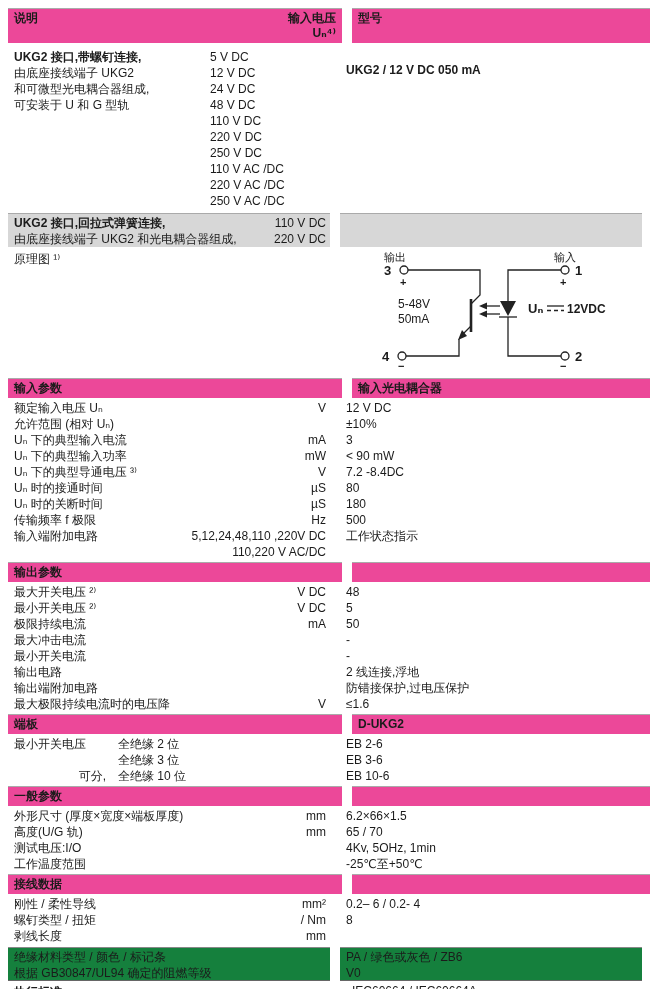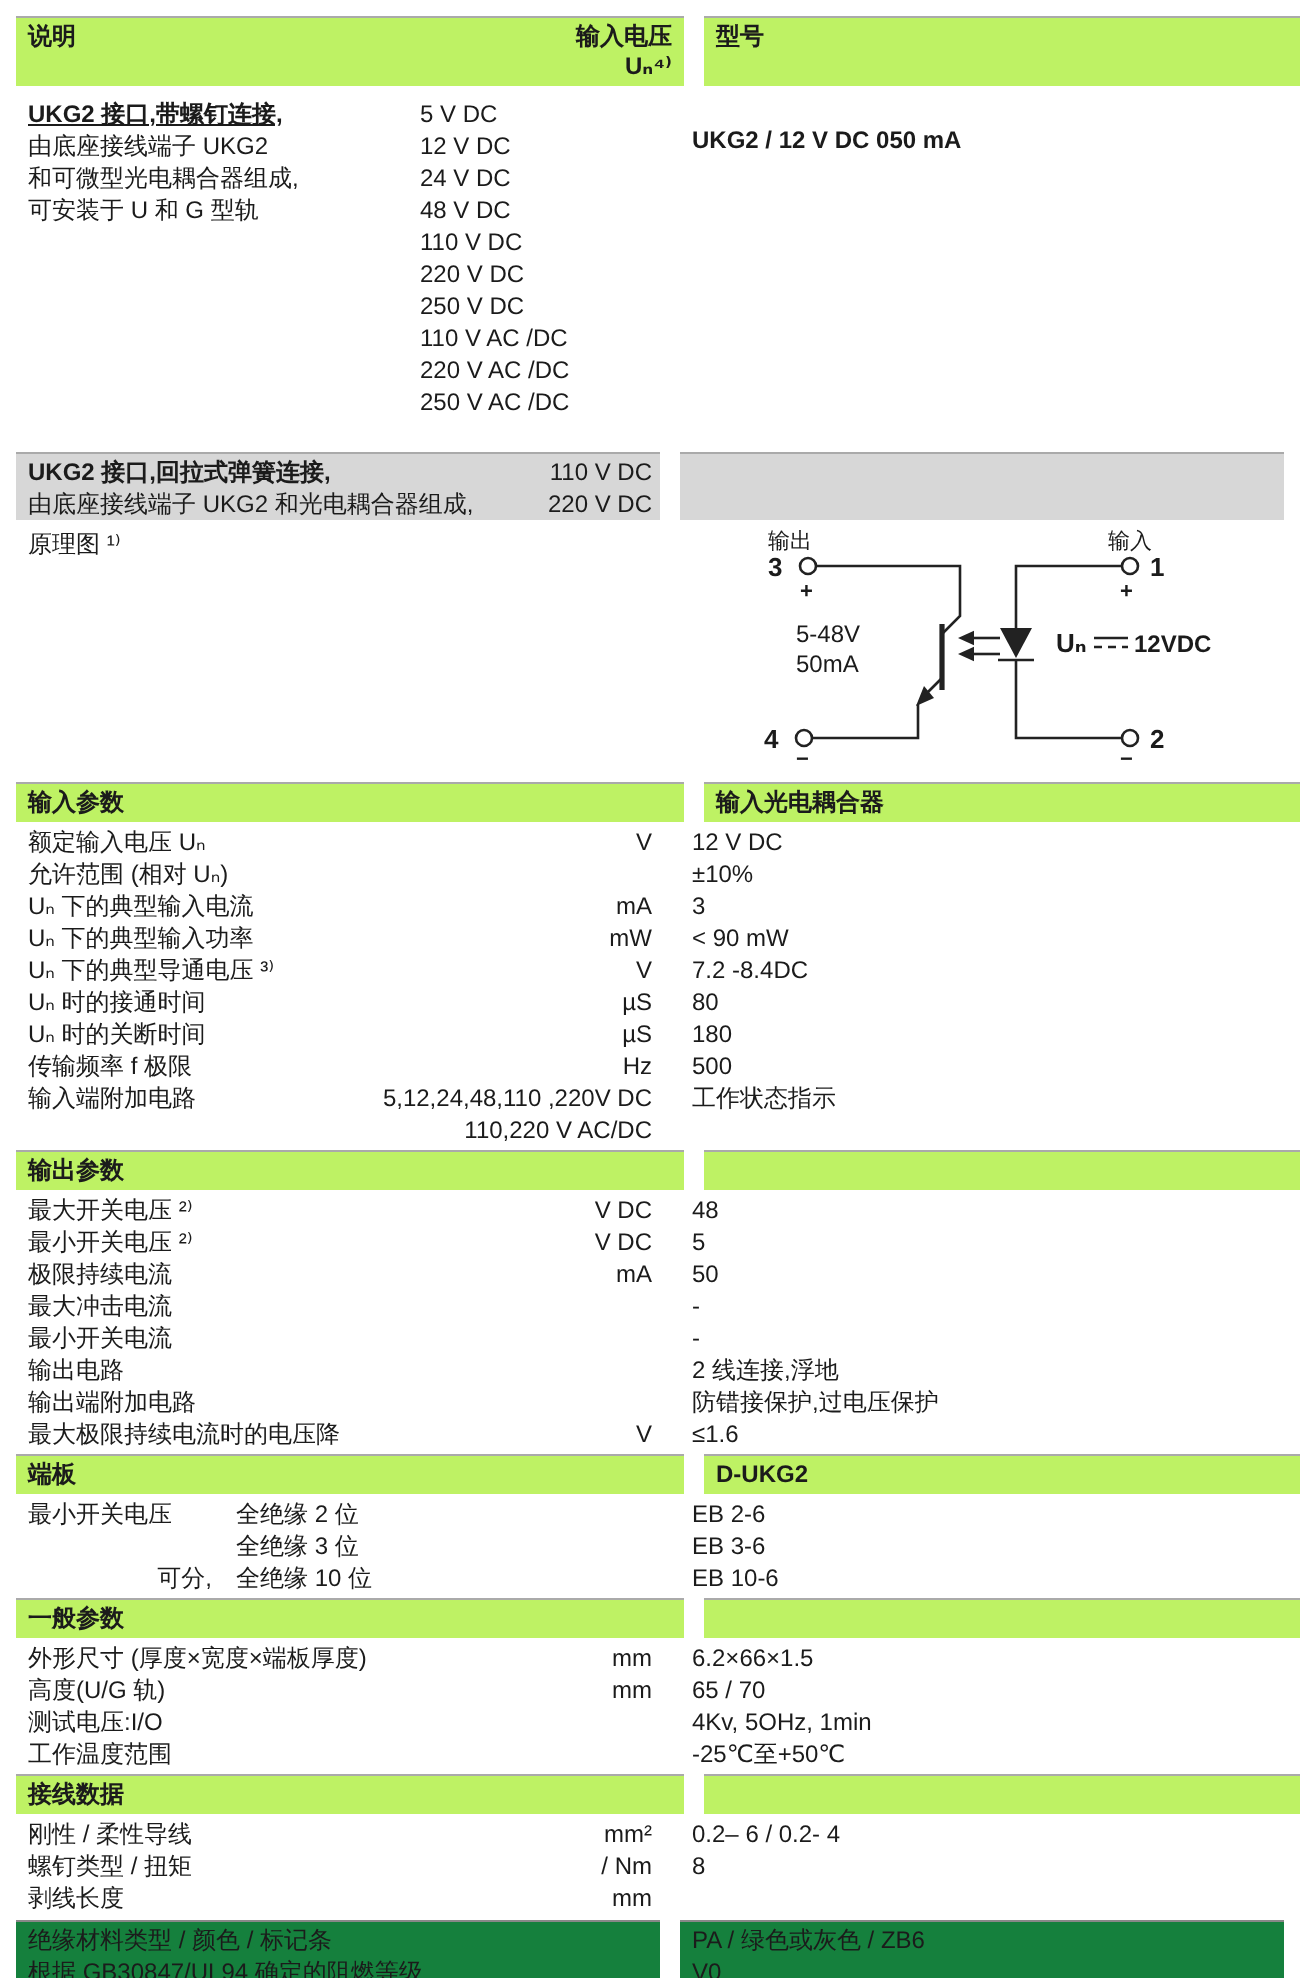--- a/index.html
+++ b/index.html
@@ -8,48 +8,48 @@
     font-family:"Liberation Sans","DejaVu Sans",sans-serif;
     font-size:12px;-webkit-font-smoothing:antialiased;
   }
   .page{padding:6px 8px 0 8px;}
   .sec{display:flex;gap:10px;}
   .L{width:322px;flex:none;}
   .R{width:302px;flex:none;}
 
   
   .band{
-    background:#bef264;border-top:1px solid #aaa;
+    background:#ec4899;border-top:1px solid #aaa;
     padding:2px 6px;font-weight:bold;line-height:15px;min-height:15px;
     margin:2px 0;
   }
   .band.empty{color:transparent;}
 
   
   .hband{height:30px;line-height:15px;}
   .hband .split{display:flex;justify-content:space-between;}
   .hband .vcol{text-align:right;}
 
   
   .row{display:flex;justify-content:space-between;line-height:16px;min-height:16px;padding:0 4px 0 6px;}
   .row .lbl{white-space:pre-wrap;}
   .row .unit{white-space:pre;text-align:right;}
   .vrow{line-height:16px;min-height:16px;padding-left:6px;white-space:pre-wrap;}
 
   
   .v1{display:flex;margin-top:4px;}
   .v1 .desc{flex:1;padding-left:6px;}
   .v1 .desc .dline{line-height:16px;}
-  .v1 .desc .dline:first-child{font-weight:bold;text-decoration:underline;}
+  .v1 .desc .dline:first-child{font-weight:bold;}
   .v1 .vols{width:120px;}
   .vol{display:block;text-align:left;line-height:16px;padding-right:4px;}
   .model{font-weight:bold;margin-top:18px;padding-left:6px;}
 
   
-  .v2,.v2r{background:#d7d7d7;border-top:1px solid #aaa;margin-top:17px;height:34px;box-sizing:border-box;padding:1px 4px 0 6px;}
+  .v2,.v2r{background:#d7d7d7;border-top:1px solid #aaa;margin-top:4px;height:34px;box-sizing:border-box;padding:1px 4px 0 6px;}
   .v2 .row{padding:0;}
   .v2 .row:first-child .lbl{font-weight:bold;}
 
   
   .schem-label{line-height:16px;padding:4px 0 0 6px;}
   .schem-wrap{padding-top:2px;}
   svg text{font-family:"Liberation Sans","DejaVu Sans",sans-serif;fill:#1b1b1b;}
 
   
   .ep-row{display:flex;line-height:16px;min-height:16px;}

